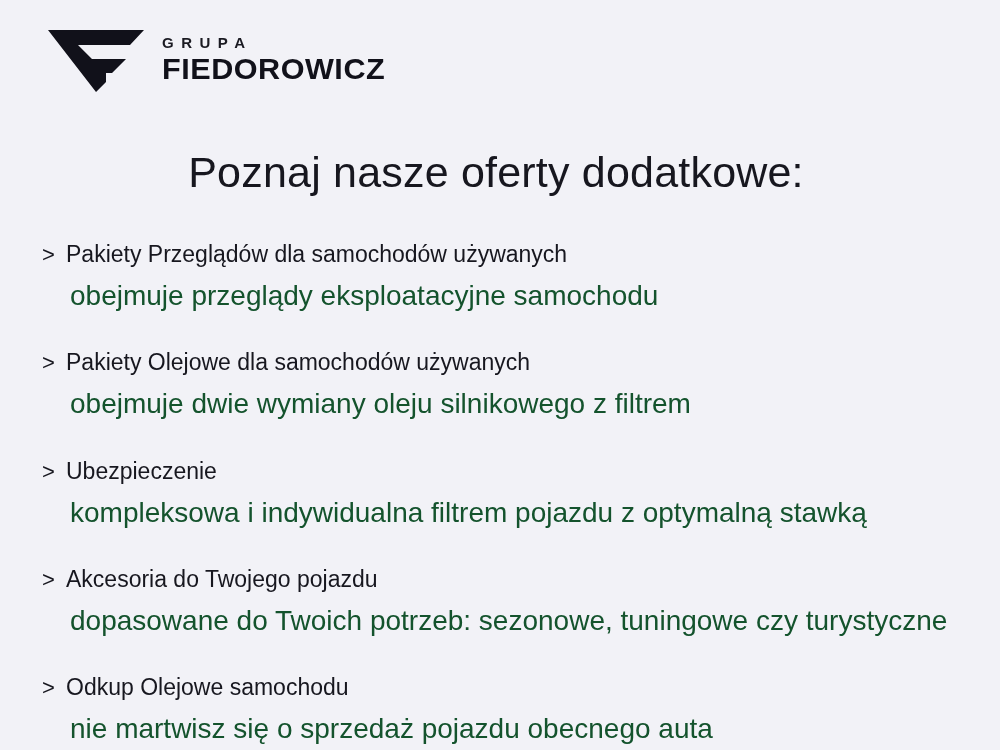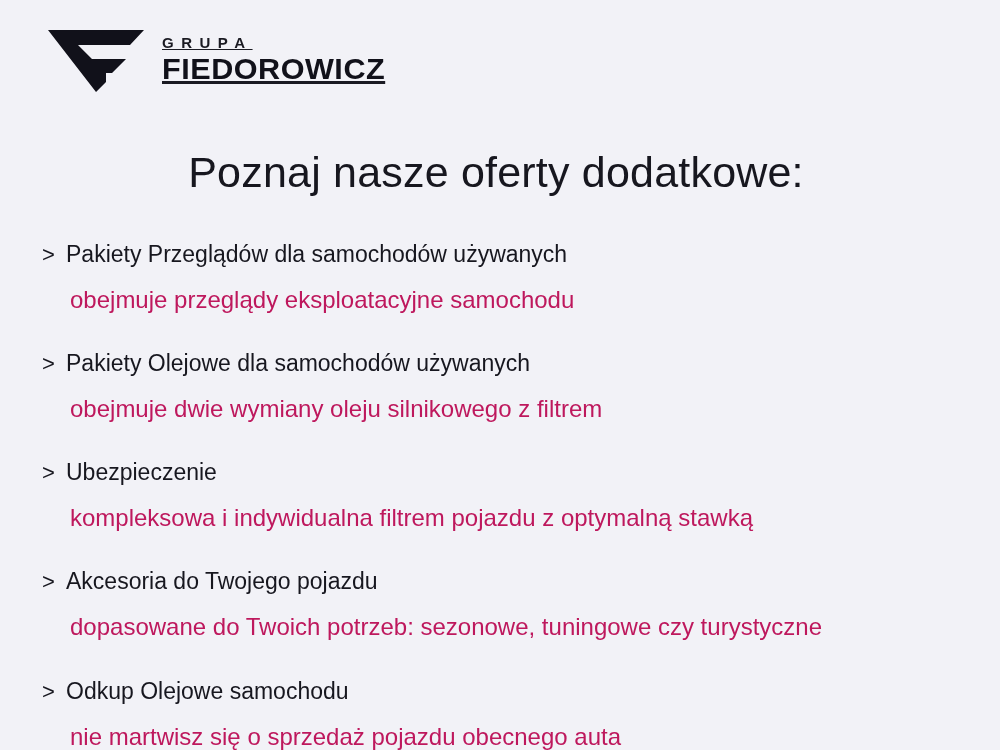--- a/index.html
+++ b/index.html
@@ -18,21 +18,20 @@
   }
 
   
   .logo-block {
     position: absolute;
     left: 48px;
     top: 26px;
     display: flex;
     align-items: center;
     gap: 18px;
-    text-decoration: underline;
   }
   .logo-mark {
     width: 96px;
     height: 66px;
     display: block;
     flex: none;
   }
   .logo-words {
     display: flex;
     flex-direction: column;
@@ -94,25 +93,25 @@
     white-space: nowrap;
   }
   .offer-marker {
     width: 24px;
     flex: none;
     font-size: 22px;
     color: #17171f;
   }
   .offer-sub {
     margin-left: 28px;
-    margin-top: 15px;
-    font-size: 24px;
+    margin-top: 9px;
+    font-size: 28px;
     font-weight: 400;
     line-height: 1.3;
-    color: #be185d;
+    color: #14532d;
     white-space: nowrap;
   }
 </style>
 </head>
 <body>
 
 <div class="logo-block">
   <svg class="logo-mark" viewBox="0 0 96 66">
     <path d="M0 4 L96 4 L82 19 L30 19 L44 33 L78 33 L64 47 L58 47 L58 56 L48 66 Z" fill="#11111a"></path>
   </svg>

